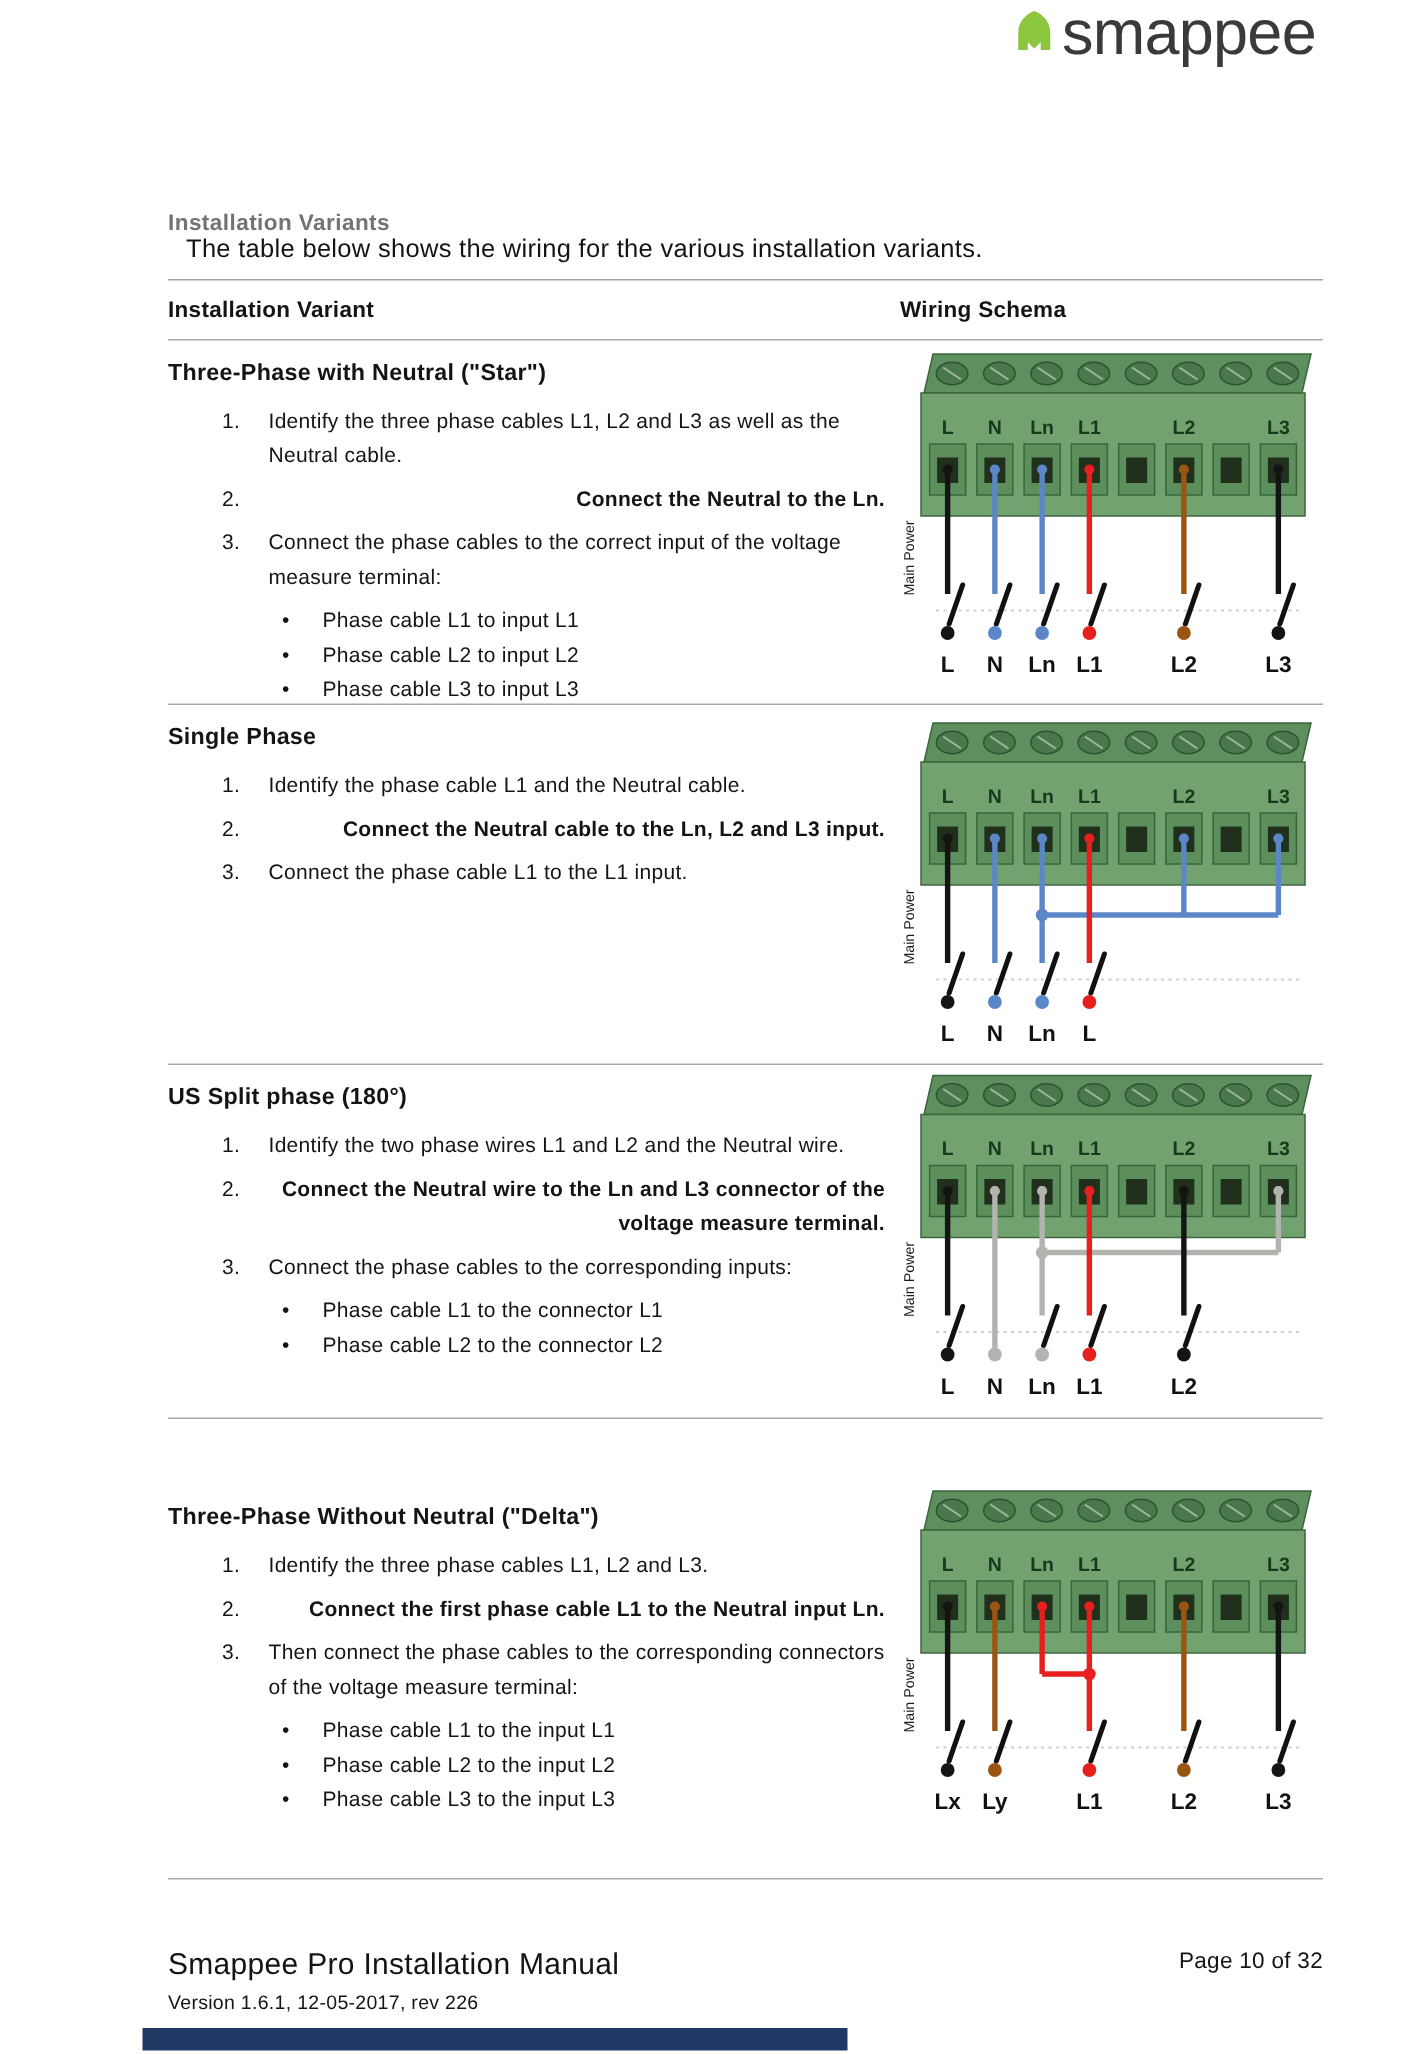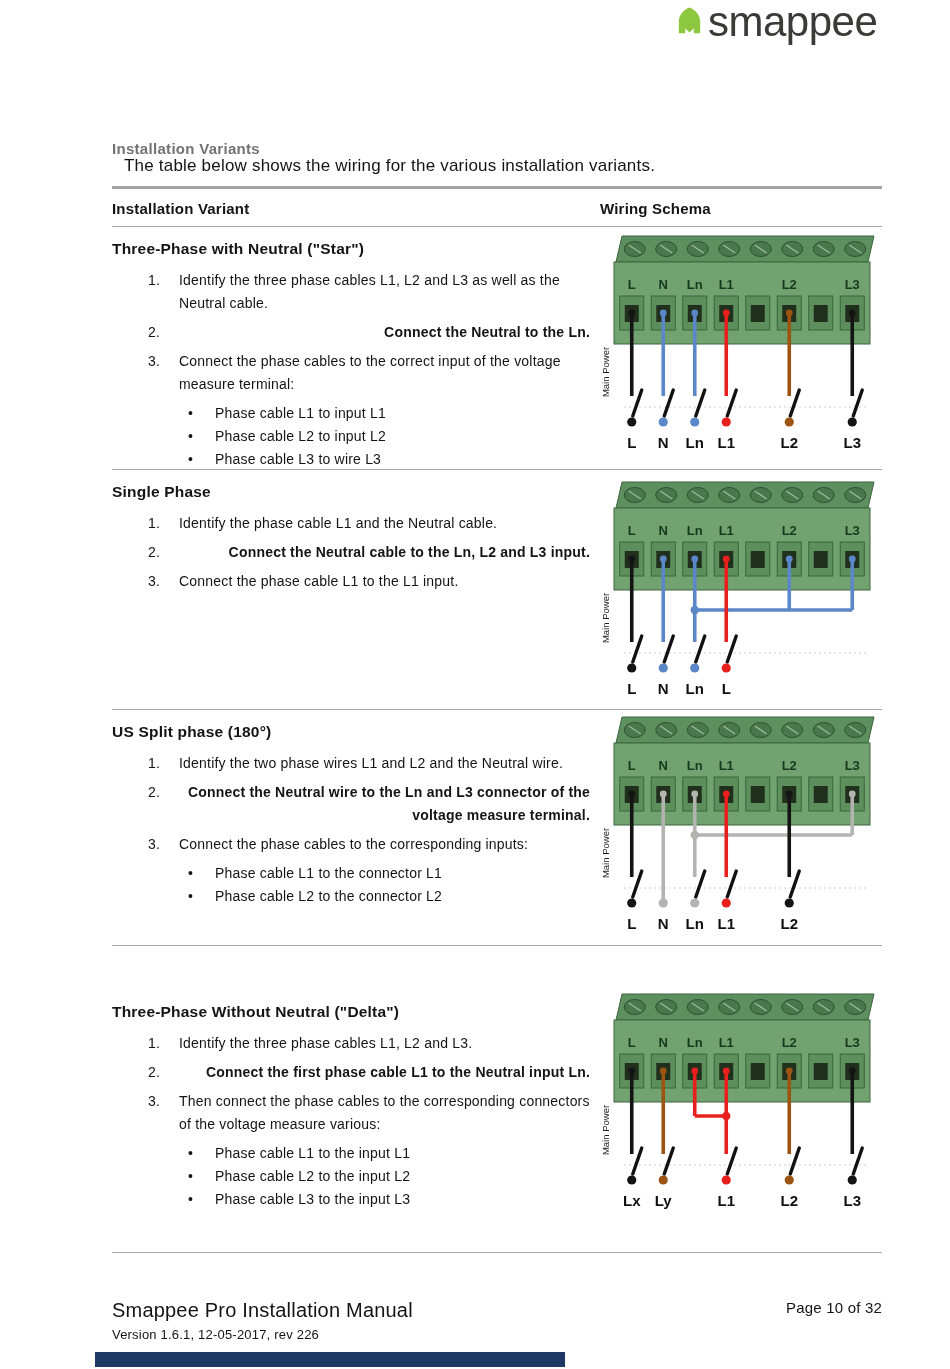--- a/index.html
+++ b/index.html
@@ -9,21 +9,21 @@
     -webkit-font-smoothing:antialiased;overflow:hidden;
   }
   .logo{position:absolute;top:6px;left:676px;display:flex;align-items:flex-end;gap:5px;}
   .logo-icon{width:27px;height:32px;display:block;}
   .logo-text{font-size:42px;line-height:32px;color:#3a3a39;font-weight:normal;letter-spacing:-0.5px;}
 
   .section-heading{position:absolute;left:112px;top:140px;font-size:15px;font-weight:bold;color:#737373;letter-spacing:0.3px;}
   .intro{position:absolute;left:112px;top:156px;font-size:17px;letter-spacing:0.2px;margin-left:12px;}
 
   .vtable{position:absolute;left:112px;top:186px;width:770px;box-sizing:border-box;}
-  .thead{position:relative;height:41px;box-sizing:border-box;border-top:3px solid #a3a3a3;border-bottom:1px solid #a9a9a9;}
+  .thead{position:relative;height:41px;box-sizing:border-box;border-top:1px solid #a3a3a3;border-bottom:1px solid #a9a9a9;}
   .thead .col1{position:absolute;left:0;top:11px;font-size:15px;font-weight:bold;letter-spacing:0.2px;}
   .thead .col2{position:absolute;left:488px;top:11px;font-size:15px;font-weight:bold;letter-spacing:0.2px;}
 
   .t-row{position:relative;box-sizing:border-box;border-bottom:1px solid #a9a9a9;}
   .t-row.r0{height:243px;}
   .t-row.r1{height:240px;}
   .t-row.r2{height:236px;text-decoration:underline;}
   .t-row.r3{height:307px;}
   .t-left{position:absolute;left:0;top:0;width:478px;padding-top:10px;font-size:14px;line-height:23px;letter-spacing:0.2px;}
   .r3 .t-left{padding-top:54px;}
@@ -81,21 +81,21 @@
           <div class="bullet">
             <span class="bullet-dot">•</span>
             <span class="bullet-text">Phase cable L1 to input L1</span>
           </div>
           <div class="bullet">
             <span class="bullet-dot">•</span>
             <span class="bullet-text">Phase cable L2 to input L2</span>
           </div>
           <div class="bullet">
             <span class="bullet-dot">•</span>
-            <span class="bullet-text">Phase cable L3 to wire L3</span>
+            <span class="bullet-text">Phase cable L3 to input L3</span>
           </div>
         </div>
         <div class="t-right"><svg viewBox="0 0 290 232" width="290" height="232">
             <polygon points="22,4 274,4 268,30 16,30" fill="#5d8f5f" stroke="#3c663e" stroke-width="1"></polygon>
             <rect x="14" y="30" width="256" height="82" fill="#71a270" stroke="#3c663e" stroke-width="1"></rect>
             <ellipse cx="34.75" cy="17" rx="10.5" ry="7.5" fill="#49784c" stroke="#2f5233" stroke-width="1"></ellipse>
             <line x1="28.75" y1="13" x2="40.75" y2="21" stroke="#9fb89b" stroke-width="1.4"></line>
             <ellipse cx="66.25" cy="17" rx="10.5" ry="7.5" fill="#49784c" stroke="#2f5233" stroke-width="1"></ellipse>
             <line x1="60.25" y1="13" x2="72.25" y2="21" stroke="#9fb89b" stroke-width="1.4"></line>
             <ellipse cx="97.75" cy="17" rx="10.5" ry="7.5" fill="#49784c" stroke="#2f5233" stroke-width="1"></ellipse>
@@ -356,21 +356,21 @@
           <div class="step">
             <span class="step-num">1.</span>
             <span class="step-text">Identify the three phase cables L1, L2 and L3.</span>
           </div>
           <div class="step">
             <span class="step-num">2.</span>
             <span class="step-text bold">Connect the first phase cable L1 to the Neutral input Ln.</span>
           </div>
           <div class="step">
             <span class="step-num">3.</span>
-            <span class="step-text">Then connect the phase cables to the corresponding connectors of the voltage measure various:</span>
+            <span class="step-text">Then connect the phase cables to the corresponding connectors of the voltage measure terminal:</span>
           </div>
           <div class="bullet">
             <span class="bullet-dot">•</span>
             <span class="bullet-text">Phase cable L1 to the input L1</span>
           </div>
           <div class="bullet">
             <span class="bullet-dot">•</span>
             <span class="bullet-text">Phase cable L2 to the input L2</span>
           </div>
           <div class="bullet">

